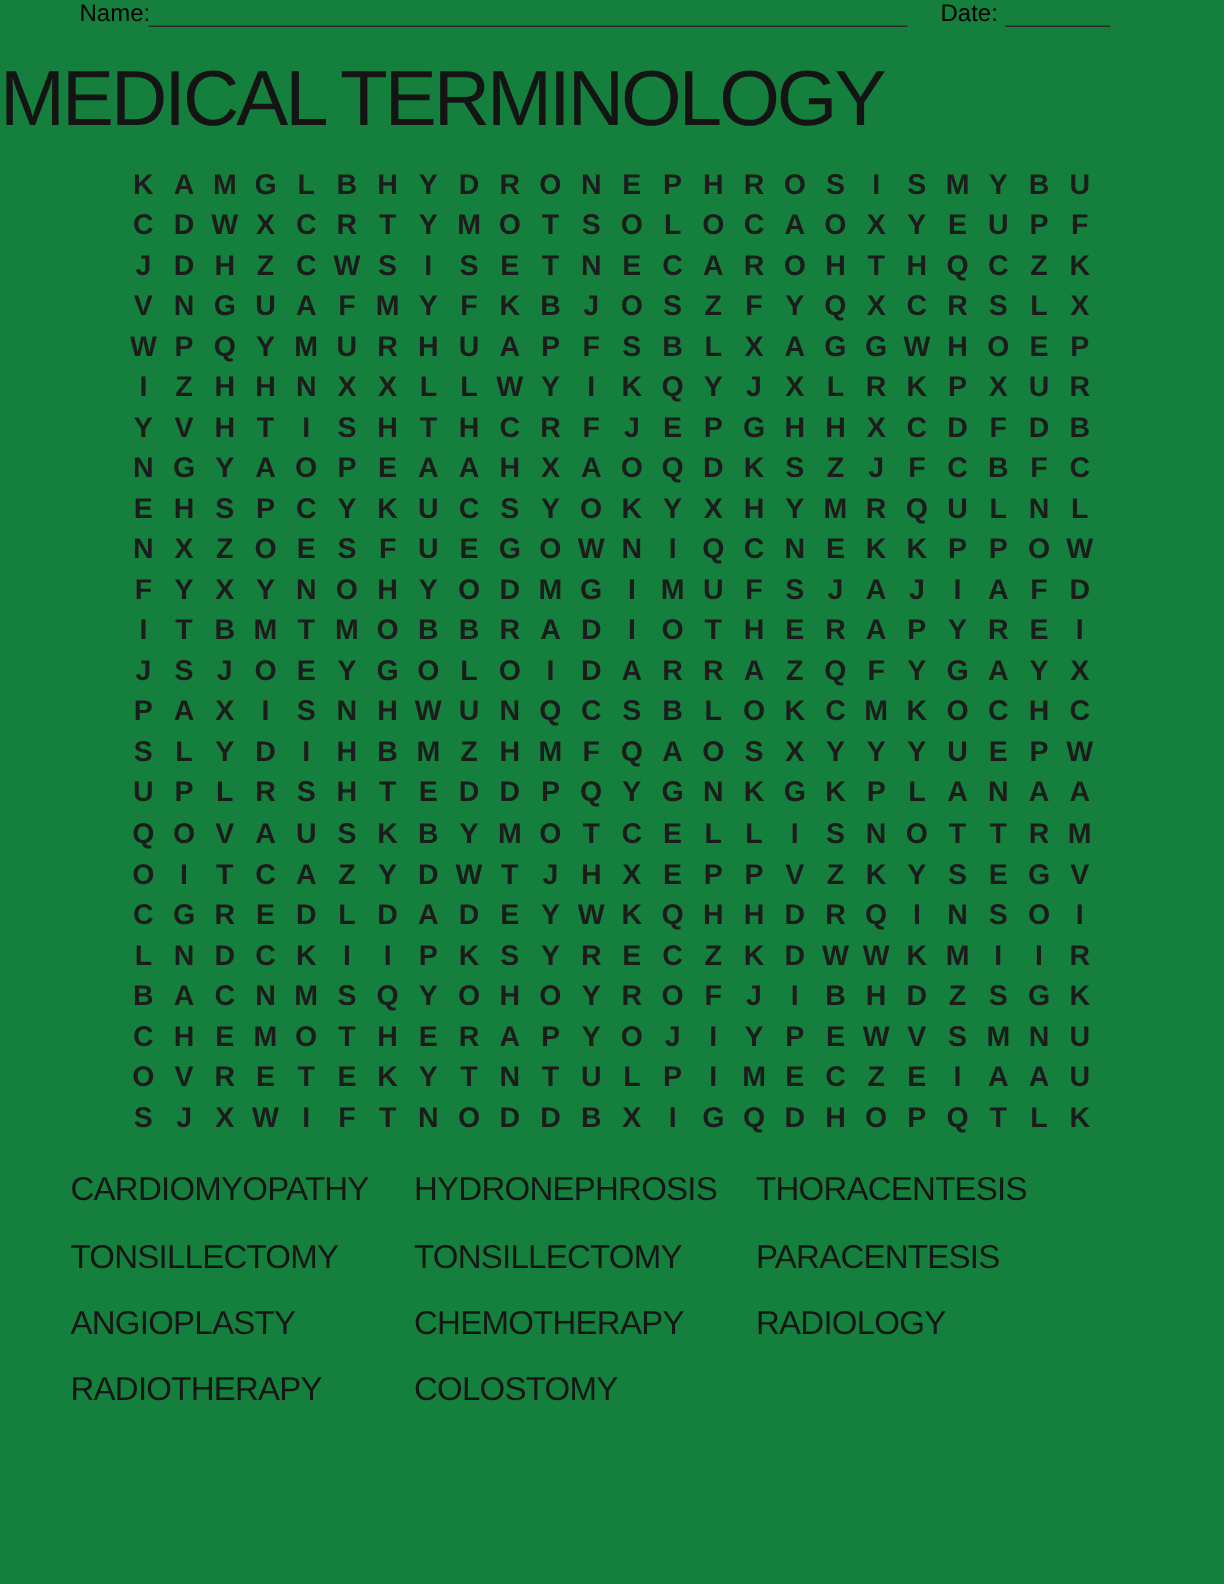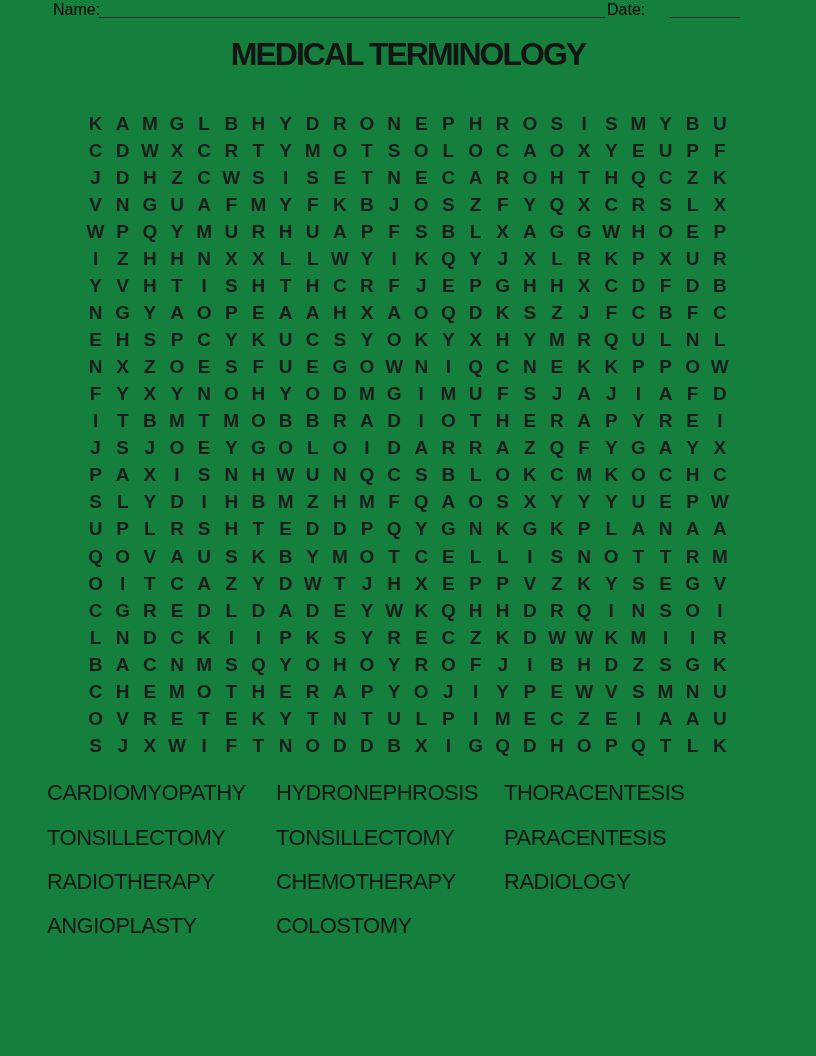--- a/index.html
+++ b/index.html
@@ -10,32 +10,32 @@
     font-family:"Liberation Sans", sans-serif;
     color:#111;
     overflow:hidden;
   }
   
   .hdr-label{
     position:absolute;top:1px;
     font-size:16px;color:#000;
   }
   .name-label{left:53px;}
-  .date-label{left:607px;}
+  .date-label{left:627px;}
   .fill-line{
     position:absolute;top:0;height:17px;
     border-bottom:1.5px solid #2b2b2b;
   }
   .name-line{left:99px;width:506px;}
   .date-line{left:670px;width:70px;}
   
   .title{
     position:absolute;left:0;right:0;top:36px;
-    margin:0;text-align:center;
-    font-size:32px;font-weight:700;letter-spacing:-2px;
+    margin:0;
+    font-size:52px;font-weight:400;letter-spacing:-2px;
     color:#141414;
   }
   
   .grid{
     position:absolute;left:82px;top:110px;
     display:grid;
     grid-template-columns:repeat(24,27.15px);
     grid-auto-rows:27.07px;
   }
   .cell{
@@ -645,22 +645,22 @@
       <span class="cell">Q</span>
       <span class="cell">T</span>
       <span class="cell">L</span>
       <span class="cell">K</span>
     </div>
 
   <div class="words">
       <div class="word-col">
         <div class="word">CARDIOMYOPATHY</div>
         <div class="word">TONSILLECTOMY</div>
+        <div class="word">ANGIOPLASTY</div>
         <div class="word">RADIOTHERAPY</div>
-        <div class="word">ANGIOPLASTY</div>
       </div>
       <div class="word-col">
         <div class="word">HYDRONEPHROSIS</div>
         <div class="word">TONSILLECTOMY</div>
         <div class="word">CHEMOTHERAPY</div>
         <div class="word">COLOSTOMY</div>
       </div>
       <div class="word-col">
         <div class="word">THORACENTESIS</div>
         <div class="word">PARACENTESIS</div>

